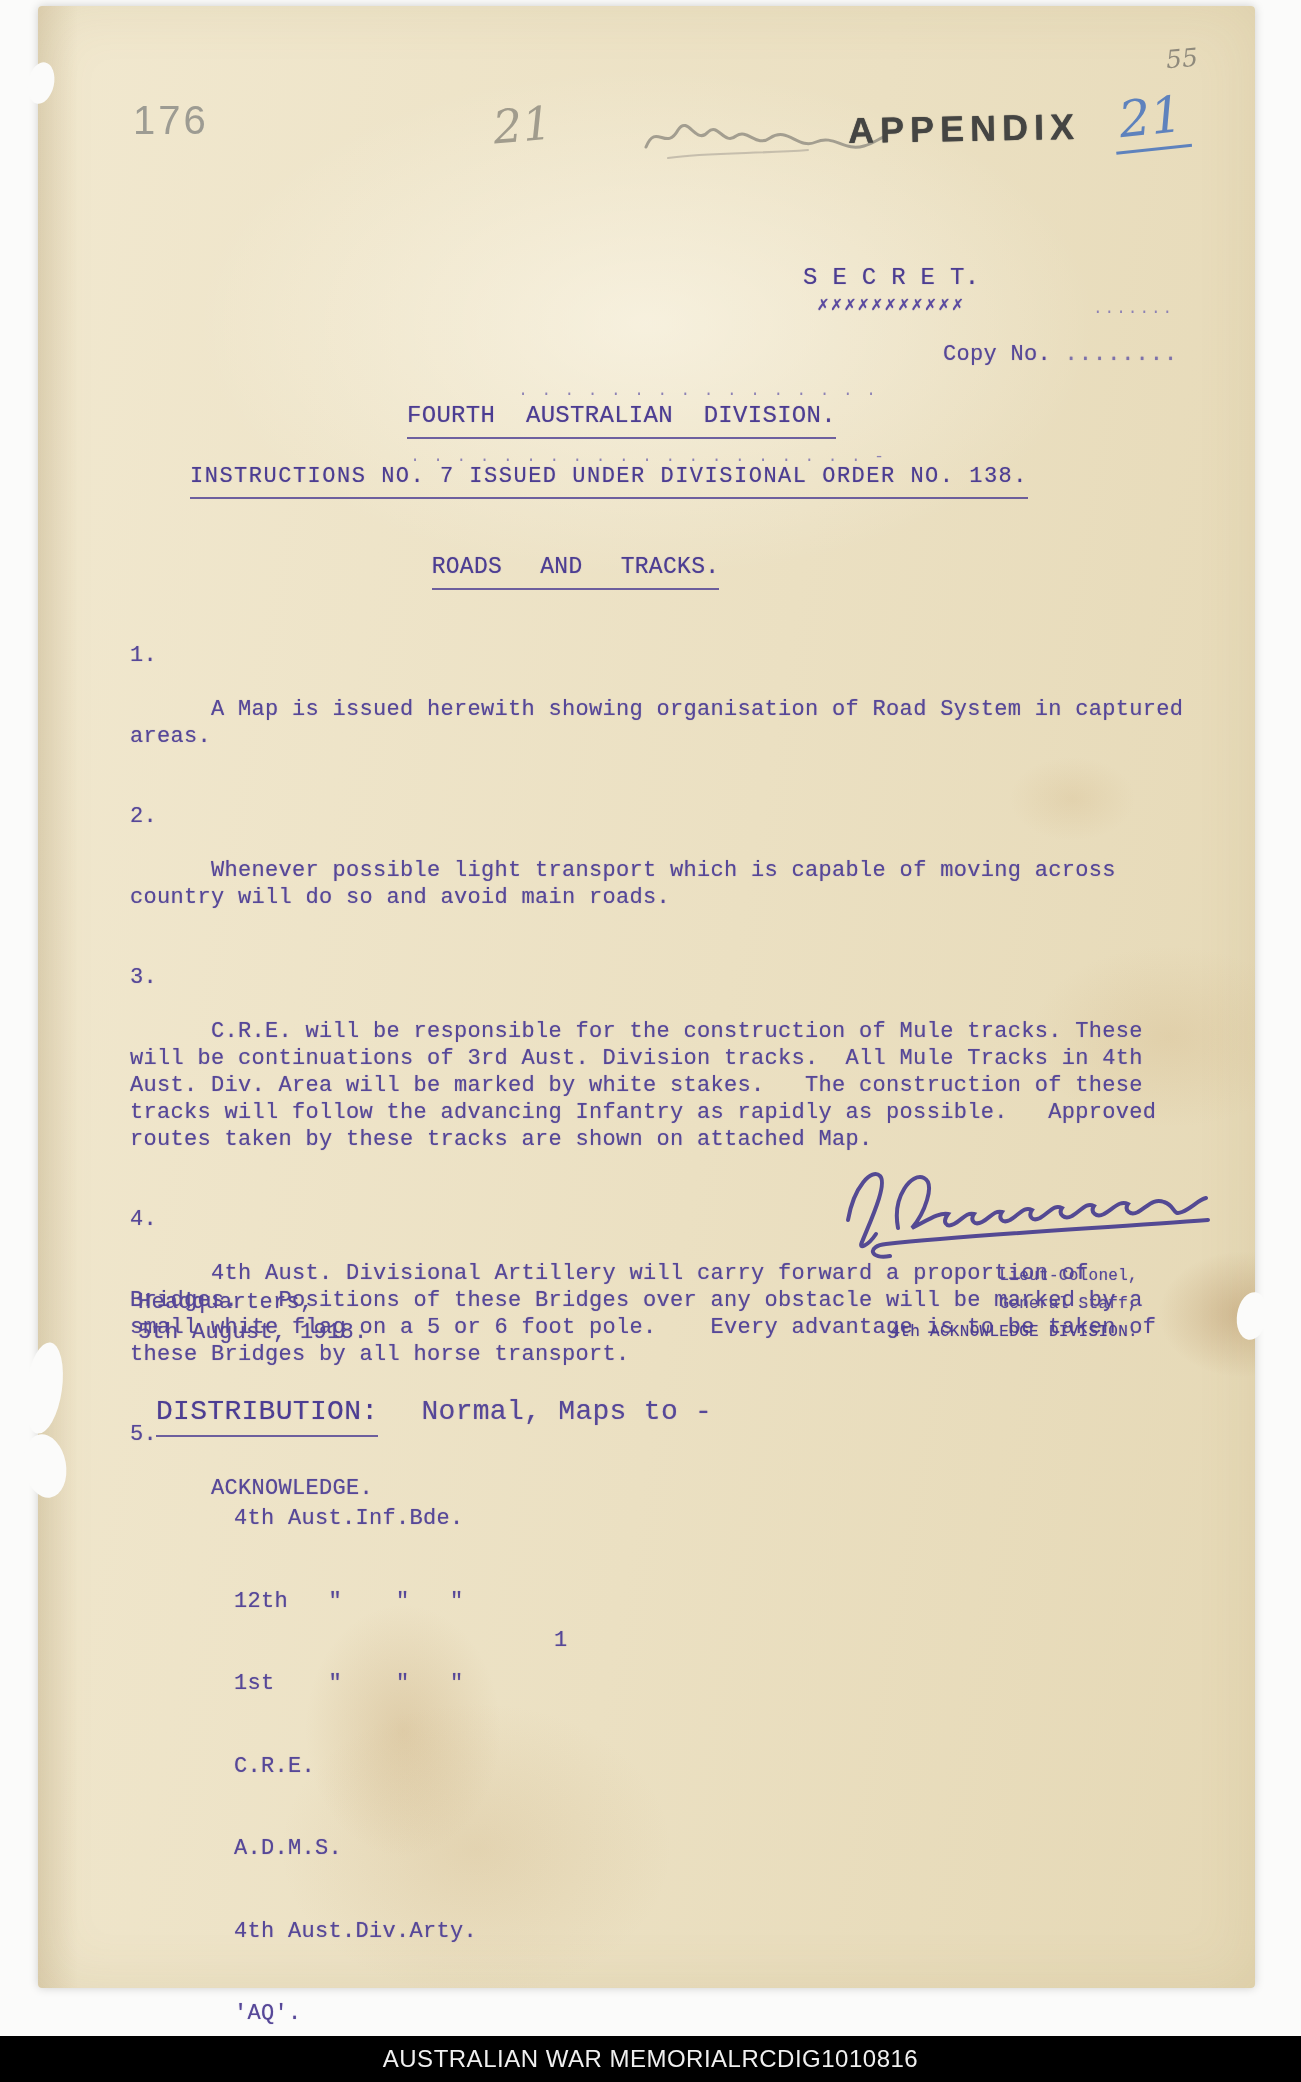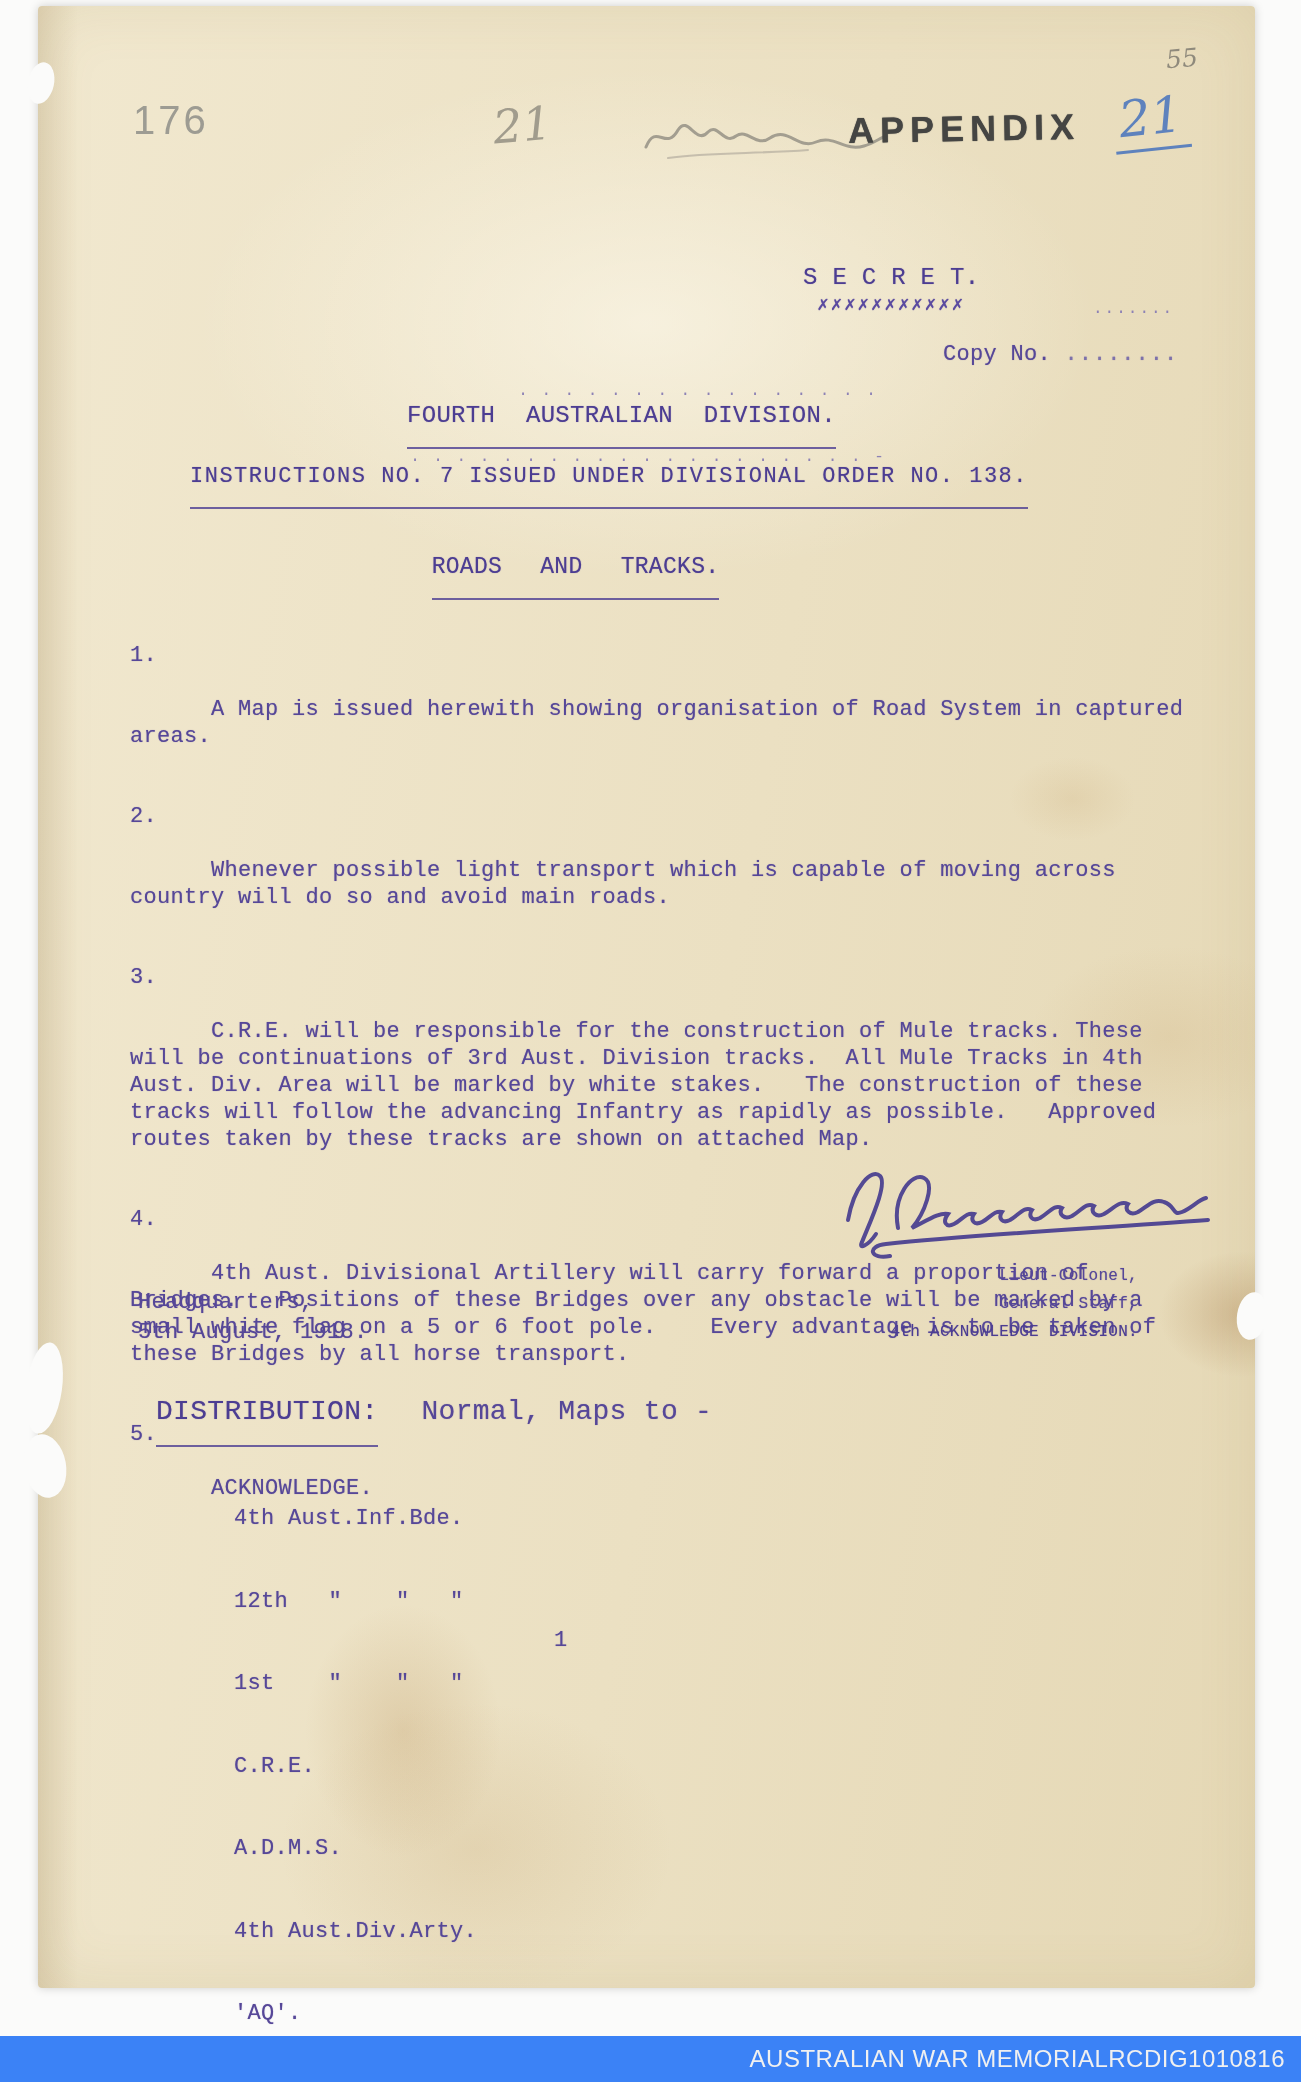--- a/index.html
+++ b/index.html
@@ -30,21 +30,21 @@
   .tear{position:absolute;background:#fbfbfa;border-radius:50%;}
   
   .tw{
     font-family:"Liberation Mono","DejaVu Sans Mono",monospace;
     color:#564798;
     text-shadow:0 0 1px rgba(86,71,152,.55);
     letter-spacing:.3px;
   }
   .tw-bold{font-weight:normal;color:#4c3d92;}
   .abs{position:absolute;}
-  .underline{border-bottom:2px solid rgba(76,61,146,.8);padding-bottom:18px;text-align:right;}
+  .underline{border-bottom:2px solid rgba(76,61,146,.8);padding-bottom:8px;text-align:right;}
   .dots{color:#8d82b5;text-shadow:none;font-size:16px;letter-spacing:2px;}
   
   .secret{left:765px;top:258px;font-size:24px;text-align:center;}
   .secret .xrow{font-size:19px;letter-spacing:2px;margin-top:1px;color:#5a4aa0;}
   .copyline{left:905px;top:336px;font-size:22px;}
   .copyline .copydots{letter-spacing:1px;color:#7d71ab;}
   .title-row{left:-25px;top:396px;width:1217px;text-align:center;font-size:24px;word-spacing:16px;}
   .subtitle-row{left:152px;top:458px;font-size:22px;letter-spacing:1.5px;}
   .heading-row{left:-71px;top:548px;width:1217px;text-align:center;font-size:23px;word-spacing:24px;}
   
@@ -61,22 +61,22 @@
   
   .num176{left:95px;top:92px;font-size:40px;color:#8f8f89;letter-spacing:3px;opacity:.85;font-weight:normal;}
   .pencil21{left:455px;top:92px;font-size:46px;color:#a19c8d;font-family:"DejaVu Serif",serif;font-style:italic;transform:rotate(-5deg);}
   .appendix{left:810px;top:102px;font-size:36px;font-weight:bold;letter-spacing:6px;color:#454543;transform:rotate(-1deg);text-shadow:0 0 1px #454543;}
   .blue21{left:1075px;top:82px;font-size:50px;color:#5e82bd;font-family:"DejaVu Serif",serif;font-style:italic;transform:rotate(-6deg);border-bottom:3px solid #5e82bd;padding:0 6px 2px 6px;}
   .corner55{left:1128px;top:38px;font-size:25px;color:#8f8a7c;font-family:"DejaVu Serif",serif;font-style:italic;transform:rotate(-5deg);}
   .scribble{left:600px;top:96px;}
   .signature{left:788px;top:1150px;}
   
   .footer{
-    position:absolute;left:0;bottom:0;width:100%;height:46px;background:#3b82f6;
-    display:flex;justify-content:flex-end;align-items:center;
+    position:absolute;left:0;bottom:0;width:100%;height:46px;background:#000000;
+    display:flex;justify-content:center;align-items:center;
     padding:0 16px;box-sizing:border-box;
     color:#f0f0f0;font-size:24px;letter-spacing:.5px;
   }
 </style>
 </head>
 <body>
 
 <div class="paper">
 
   <div class="tear" style="left:-10px;top:56px;width:26px;height:42px;transform:rotate(12deg);"></div>

